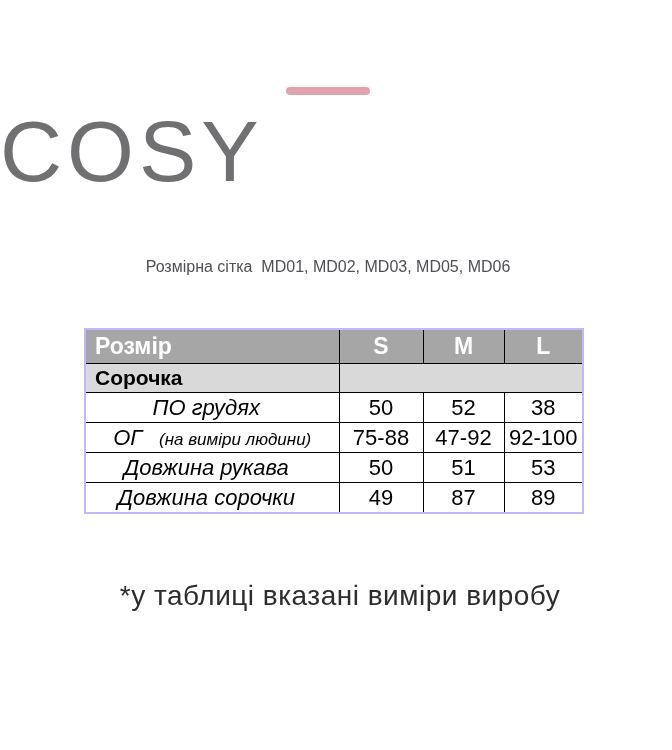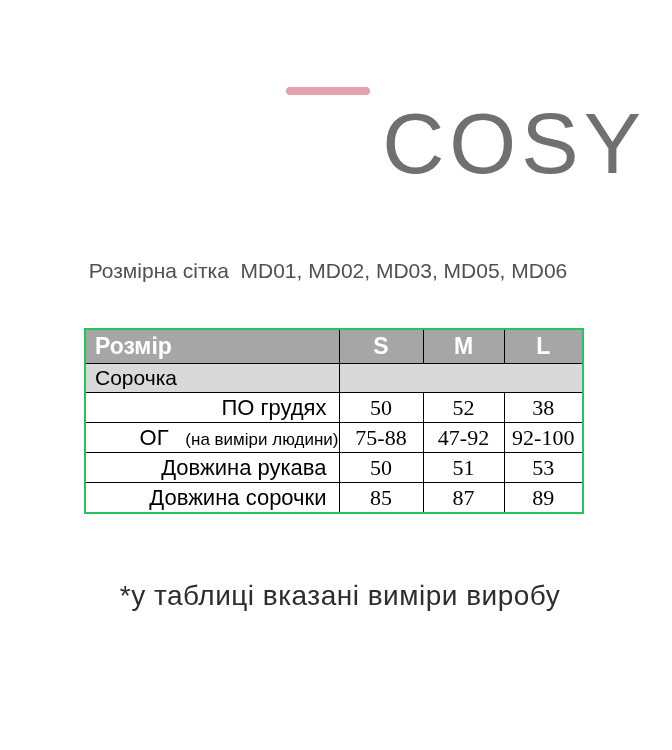--- a/index.html
+++ b/index.html
@@ -21,53 +21,53 @@
     position: absolute;
     left: 286px;
     top: 87px;
     width: 84px;
     height: 8px;
     border-radius: 4px;
     background: #e2a2ab;
   }
   .logo-text {
     position: absolute;
-    top: 100px;
+    top: 108px;
     left: 0;
     width: 646px;
-    text-align: right;
+    text-align: left;
     font-size: 86px;
     line-height: 1;
     font-weight: 300;
     letter-spacing: 5px;
     color: #707073;
   }
 
   
   .subtitle {
     position: absolute;
     top: 257px;
     left: 0;
     width: 656px;
     text-align: center;
-    font-size: 21px;
+    font-size: 16px;
     line-height: 1.3;
     color: #4f5054;
     white-space: pre;
   }
 
   
   .size-table {
     position: absolute;
     left: 84px;
     top: 328px;
     width: 498px;
     border-collapse: collapse;
     table-layout: fixed;
-    border: 2px solid #22c55e;
+    border: 2px solid #c4b5fd;
     color: #000;
     font-size: 22px;
   }
   .size-table th,
   .size-table td {
     border: 1.5px solid #000;
     padding: 0;
     overflow: hidden;
     white-space: nowrap;
   }
@@ -80,39 +80,39 @@
   }
   .header-row .head-label {
     text-align: left;
     padding-left: 9px;
   }
   .section-row td {
     height: 28px;
     background: #d9d9d9;
   }
   .section-row .section-label {
-    font-weight: normal;
+    font-weight: bold;
     text-align: left;
     padding-left: 9px;
     font-size: 21px;
   }
   .data-row td {
     height: 29px;
   }
   .row-label {
-    text-align: right;
+    text-align: center;
     padding-left: 9px;
+    font-style: italic;
   }
   .row-label .note {
     font-size: 17px;
     margin-left: 12px;
   }
   .val {
     text-align: center;
-    font-family: Liberation Serif, serif;
   }
 
   
   .footer-note {
     position: absolute;
     top: 580px;
     left: 0;
     width: 680px;
     text-align: center;
     font-size: 28px;
@@ -168,21 +168,21 @@
 
       <tr class="data-row">
         <td class="row-label"><span>Довжина рукава</span><span class="note"></span></td>
         <td class="val">50</td>
         <td class="val">51</td>
         <td class="val">53</td>
       </tr>
 
       <tr class="data-row">
         <td class="row-label"><span>Довжина сорочки</span><span class="note"></span></td>
-        <td class="val">85</td>
+        <td class="val">49</td>
         <td class="val">87</td>
         <td class="val">89</td>
       </tr>
     </tbody>
   </table>
 
   <div class="footer-note">*у таблиці вказані виміри виробу</div>
 
 </div>
 

